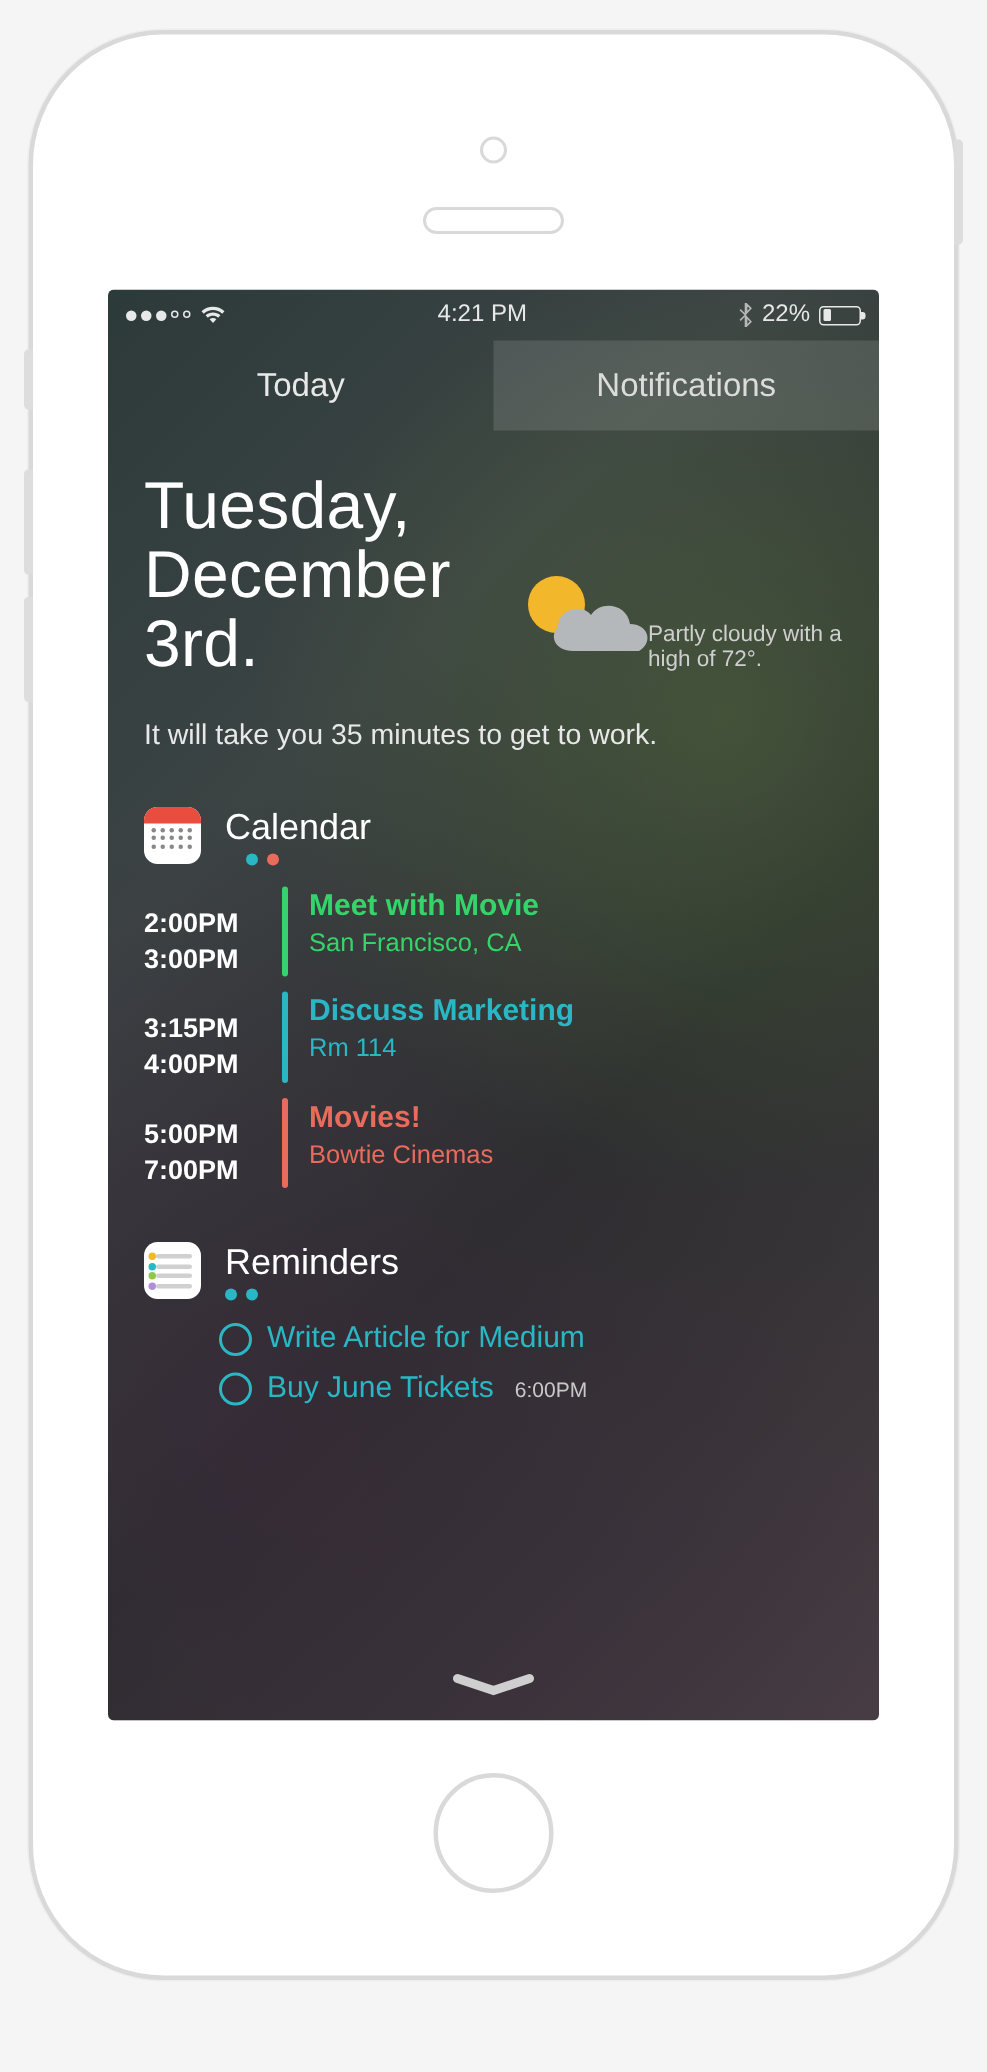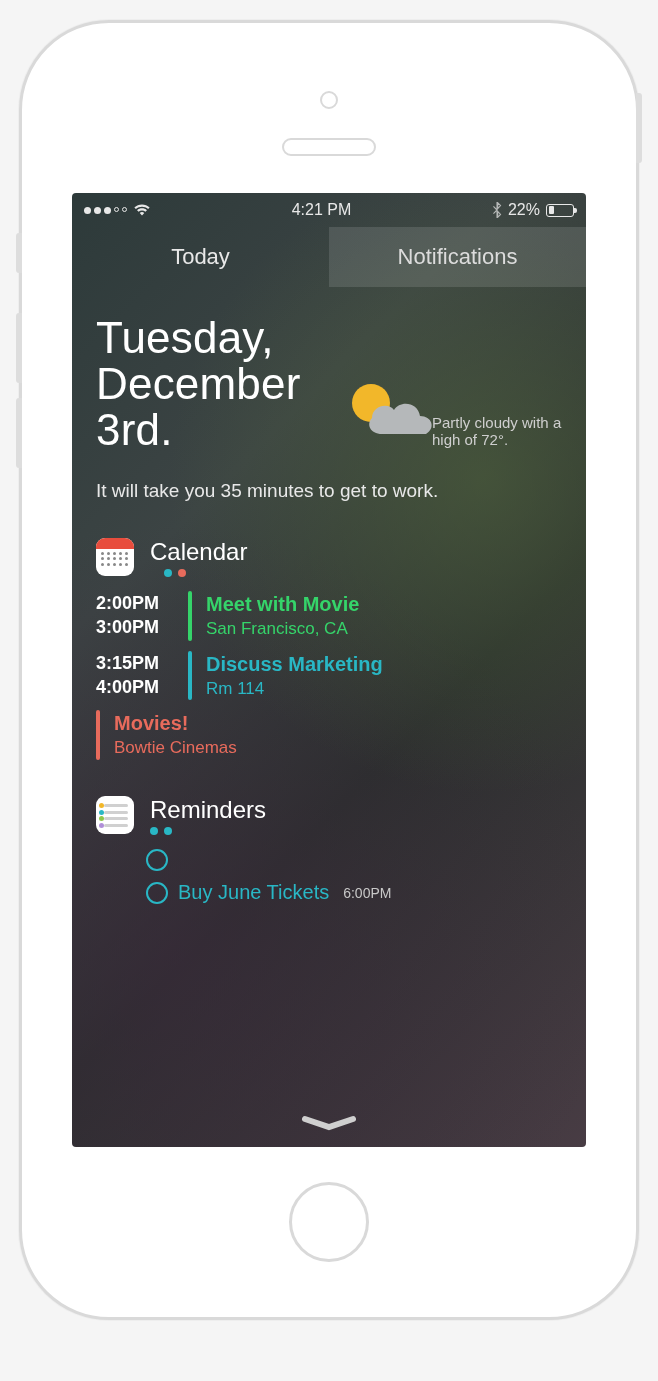--- a/index.html
+++ b/index.html
@@ -291,20 +291,21 @@
     gap: 14px;
     margin-top: 10px;
   }
   .event-times {
     width: 78px;
     text-align: left;
     font-size: 18px;
     font-weight: 700;
     color: #fff;
     line-height: 1.35;
+    margin-top: 12px;
   }
   .event-bar {
     width: 4px;
     border-radius: 2px;
     align-self: stretch;
   }
   .event-body { line-height: 1.35; }
   .event-title {
     font-size: 20px;
     font-weight: 600;
@@ -447,20 +448,21 @@
             </div>
             <div class="event">
               <div class="event-times">3:15PM<br>4:00PM</div>
               <div class="event-bar" style="background:#29b7c5"></div>
               <div class="event-body">
                 <div class="event-title" style="color:#29b7c5">Discuss Marketing</div>
                 <div class="event-sub" style="color:#29b7c5">Rm 114</div>
               </div>
             </div>
             <div class="event">
+              <div class="event-times">5:00PM<br>7:00PM</div>
               <div class="event-bar" style="background:#e86b5c"></div>
               <div class="event-body">
                 <div class="event-title" style="color:#e86b5c">Movies!</div>
                 <div class="event-sub" style="color:#e86b5c">Bowtie Cinemas</div>
               </div>
             </div>
           </div>
       </div>
 
       <div class="section">
@@ -478,20 +480,21 @@
             <div class="section-dots">
               <span class="d" style="background:#29b7c5"></span>
               <span class="d" style="background:#29b7c5"></span>
             </div>
           </div>
         </div>
 
         <div class="reminders" id="reminders-container">
             <div class="reminder">
               <span class="rem-circle"></span>
+              <span class="rem-title">Write Article for Medium</span>
             </div>
             <div class="reminder">
               <span class="rem-circle"></span>
               <span class="rem-title">Buy June Tickets</span>
               <span class="rem-time">6:00PM</span>
             </div>
           </div>
       </div>
 
       <svg class="grabber" width="56" height="16" viewBox="0 0 56 16">

